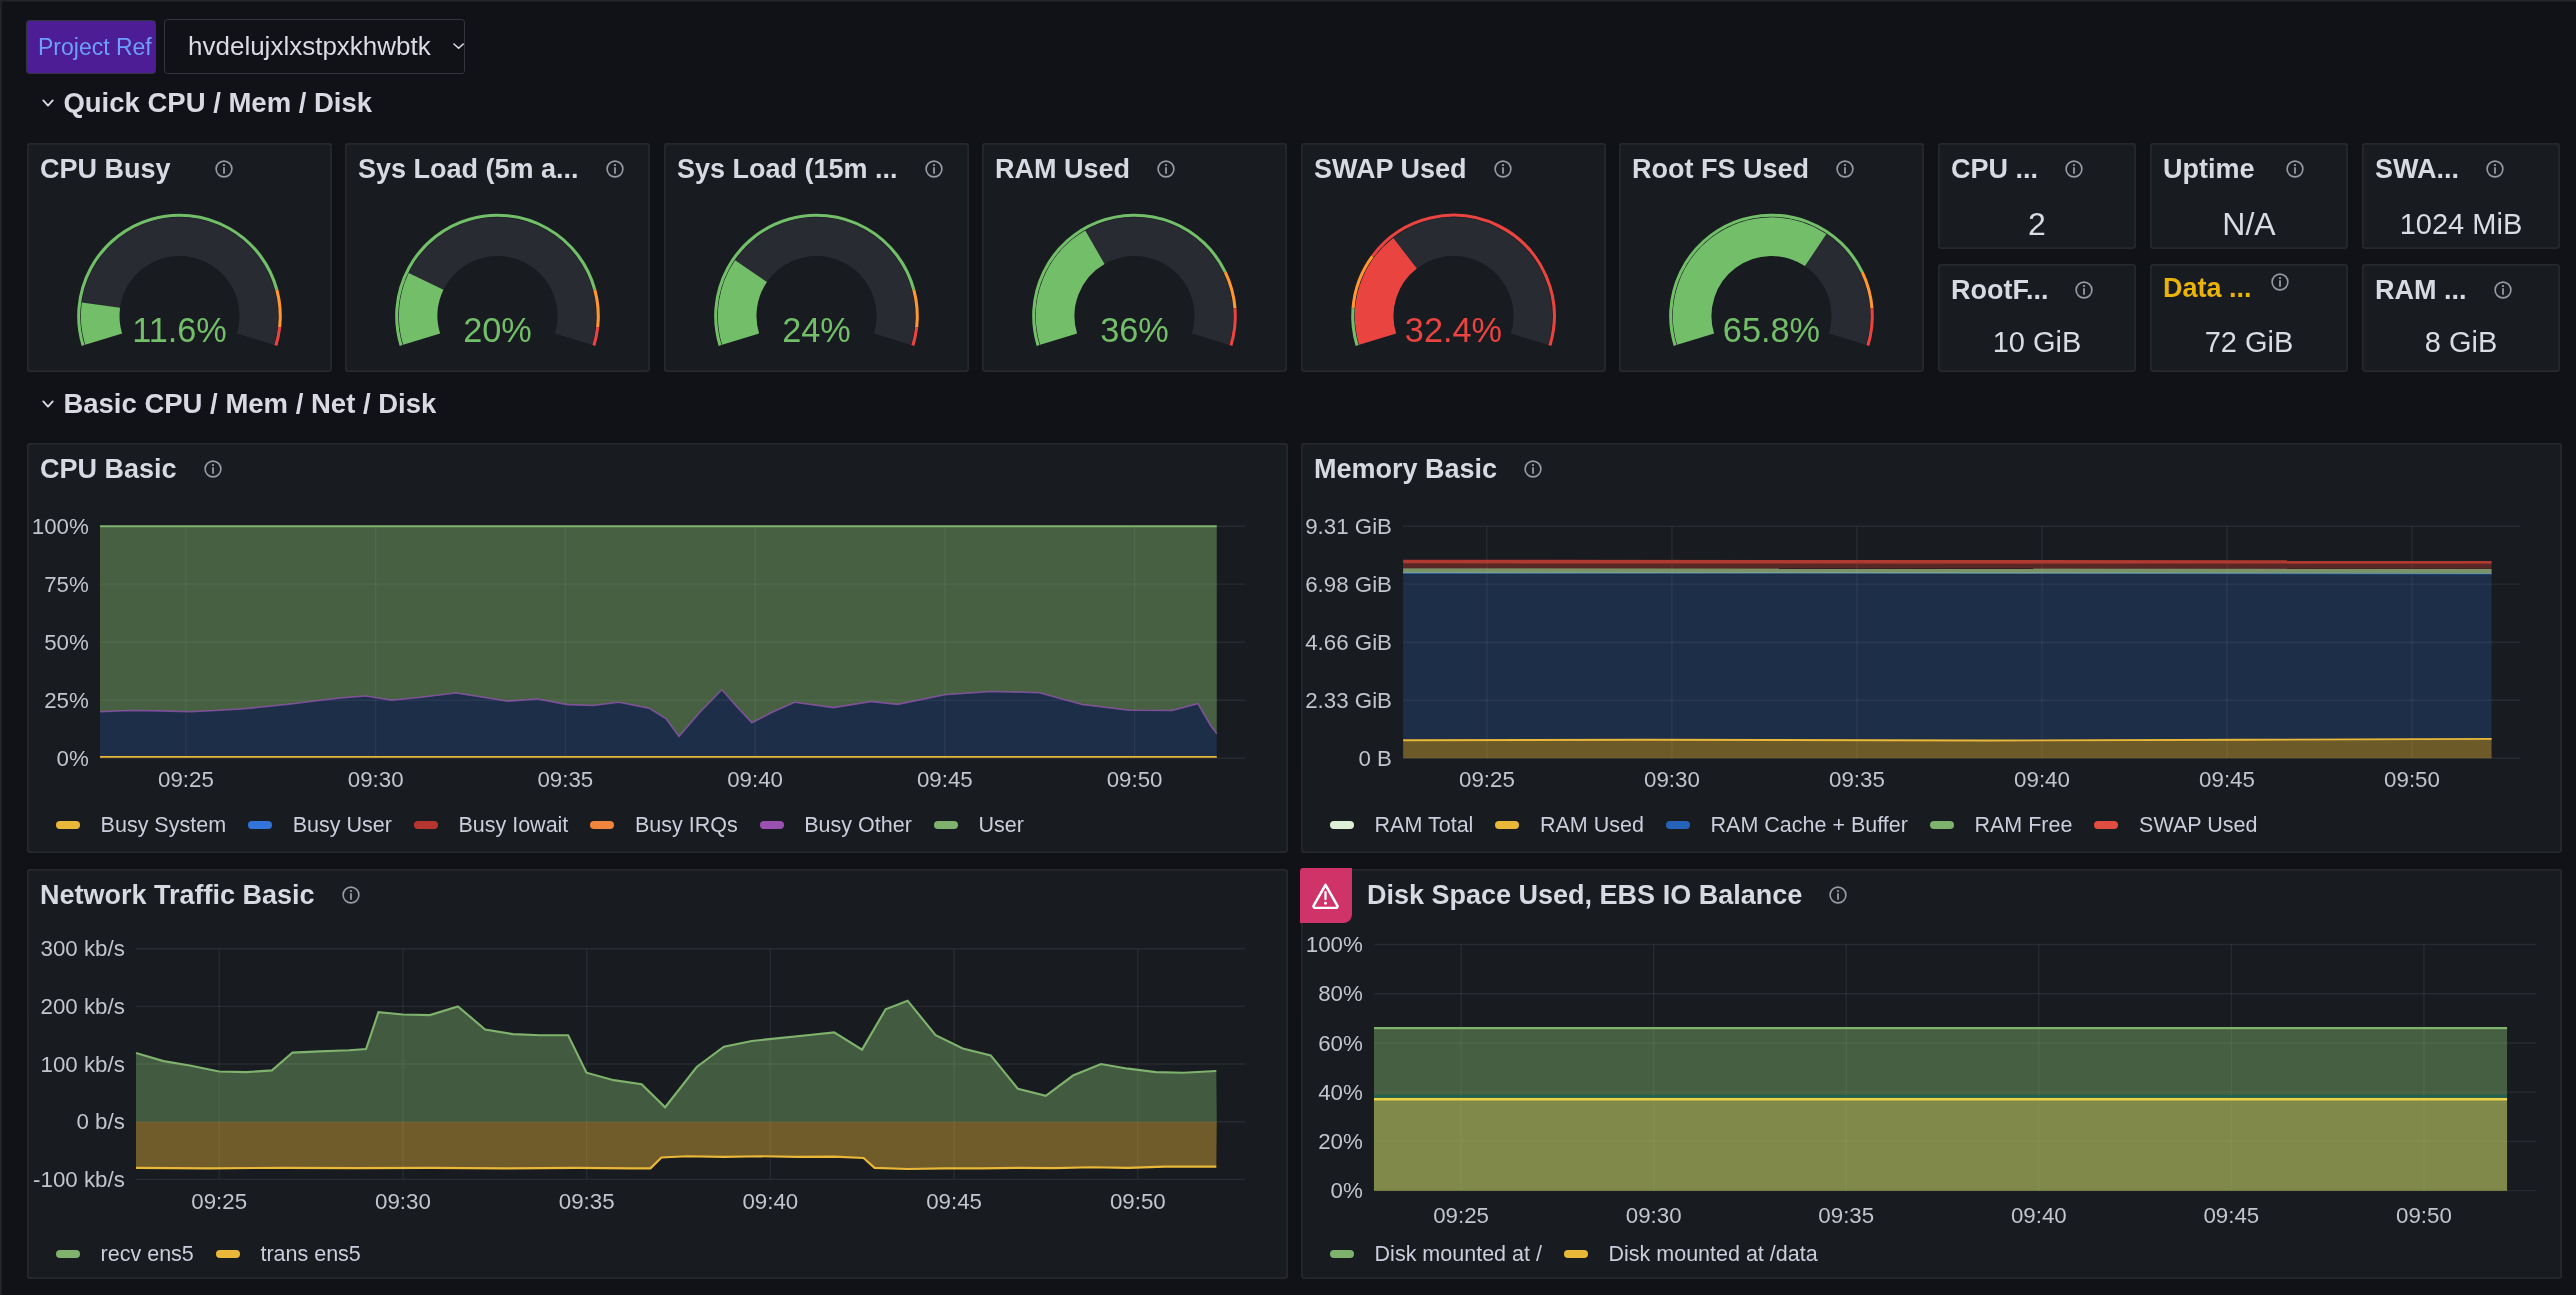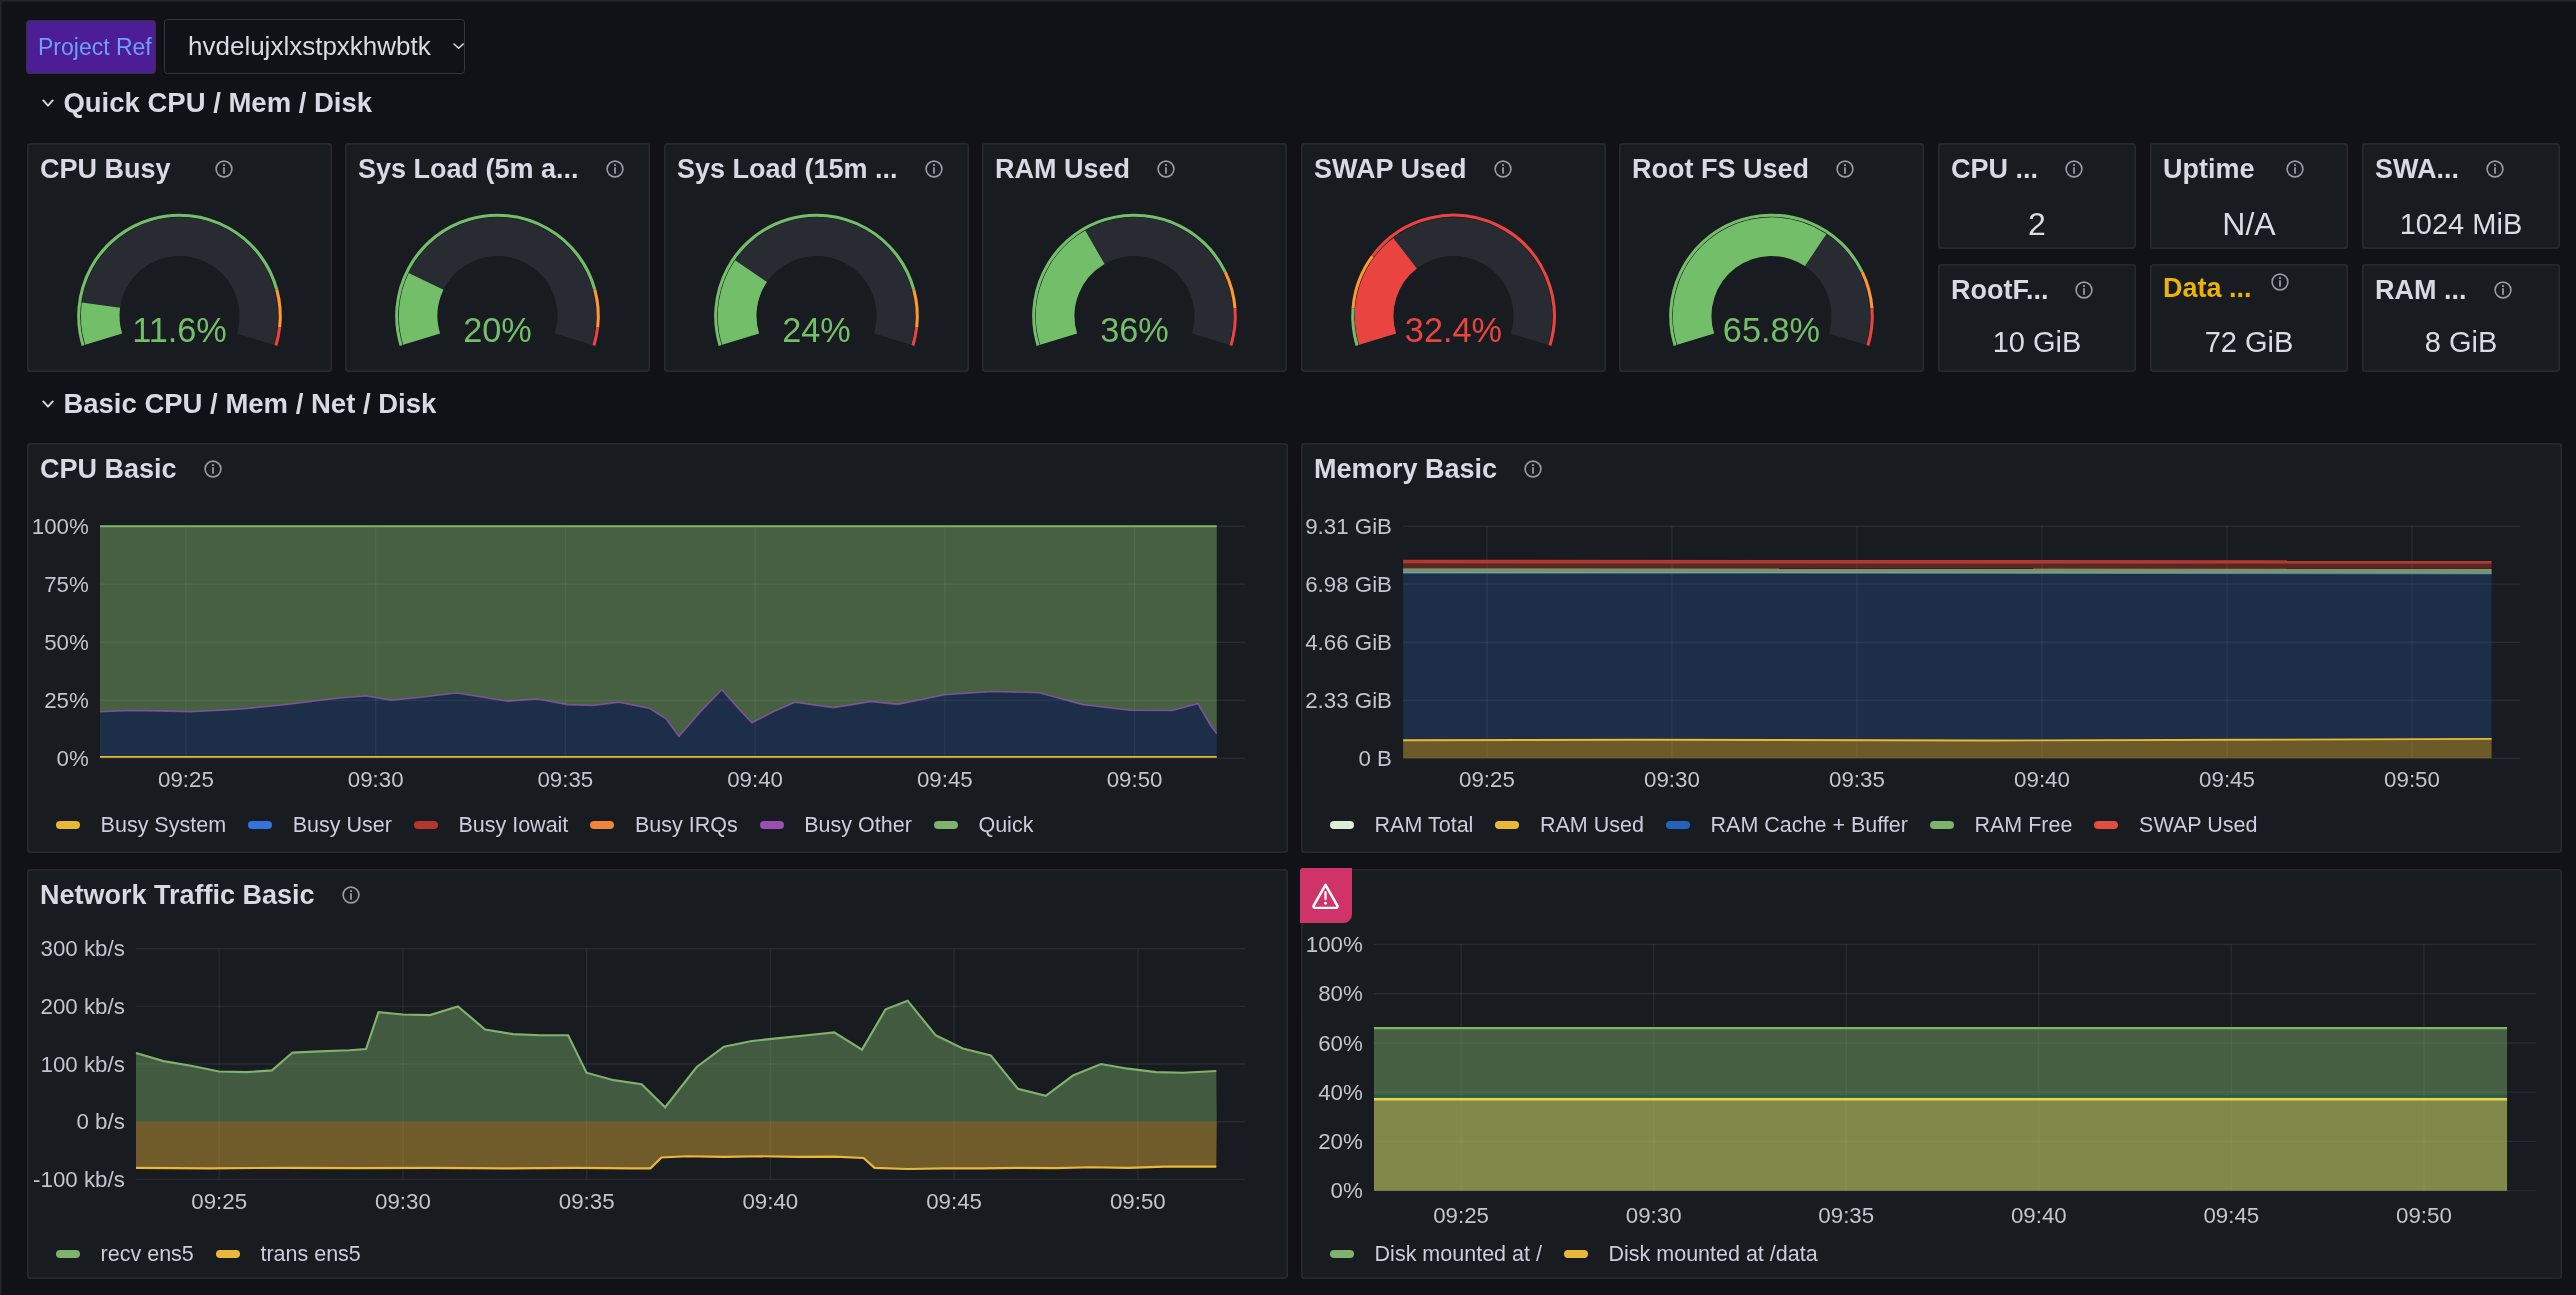--- a/index.html
+++ b/index.html
@@ -255,21 +255,21 @@
       <div class="legitem">
         <span class="pill" style="background:#EF843C"></span>
         <span>Busy IRQs</span>
       </div>
       <div class="legitem">
         <span class="pill" style="background:#9A50B0"></span>
         <span>Busy Other</span>
       </div>
       <div class="legitem">
         <span class="pill" style="background:#7EB26D"></span>
-        <span>Quick</span>
+        <span>User</span>
       </div>
     </div>
   </div>
 <div class="panel" style="left:1301px;top:443px;width:1261px;height:410px">
     <svg width="1261" height="410" viewBox="0 0 1468 478" style="position:absolute;left:0;top:0">
       <line x1="118" y1="97.0" x2="1420" y2="97.0" stroke="rgba(204,204,220,0.09)" stroke-width="1.6"></line>
       <line x1="118" y1="164.6" x2="1420" y2="164.6" stroke="rgba(204,204,220,0.09)" stroke-width="1.6"></line>
       <line x1="118" y1="232.3" x2="1420" y2="232.3" stroke="rgba(204,204,220,0.09)" stroke-width="1.6"></line>
       <line x1="118" y1="299.9" x2="1420" y2="299.9" stroke="rgba(204,204,220,0.09)" stroke-width="1.6"></line>
       <line x1="118" y1="367.5" x2="1420" y2="367.5" stroke="rgba(204,204,220,0.09)" stroke-width="1.6"></line>
@@ -409,20 +409,28 @@
       <text x="1083.6" y="413" font-size="26" fill="#c3c4cd" text-anchor="middle" font-family="Liberation Sans, sans-serif">09:45</text>
       <text x="1308.1" y="413" font-size="26" fill="#c3c4cd" text-anchor="middle" font-family="Liberation Sans, sans-serif">09:50</text>
     </svg>
     <div style="position:absolute;left:-1.3px;top:-1.3px;width:52px;height:55px;background:#cf3368;border-radius:3.4px 0 8.6px 0;display:flex;align-items:center;justify-content:center">
       <svg width="29" height="27" viewBox="0 0 24 22">
         <path d="M12 2.2 L21.8 19.3 a1.4 1.4 0 0 1 -1.2 2 H3.4 a1.4 1.4 0 0 1 -1.2 -2 Z" fill="none" stroke="#fff" stroke-width="2.1" stroke-linejoin="round"></path>
         <line x1="12" y1="8.2" x2="12" y2="14" stroke="#fff" stroke-width="1.9" stroke-linecap="round"></line>
         <circle cx="12" cy="17.4" r="1.2" fill="#fff"></circle>
       </svg>
     </div>
+    <div style="position:absolute;left:66px;top:9.4px;height:34px;display:flex;align-items:center;gap:27px;font-size:27px;font-weight:700;color:#d8d9e3;white-space:nowrap">
+      <span>Disk Space Used, EBS IO Balance</span>
+      <svg width="18" height="18" viewBox="0 0 21 21" style="flex:none">
+        <circle cx="10.5" cy="10.5" r="9.2" stroke="#989aa3" stroke-width="1.9" fill="none"></circle>
+        <line x1="10.5" y1="9.2" x2="10.5" y2="15.2" stroke="#989aa3" stroke-width="2.1" stroke-linecap="round"></line>
+        <circle cx="10.5" cy="5.9" r="1.35" fill="#989aa3"></circle>
+      </svg>
+    </div>
     <div class="legend" style="left:29px;top:372px;height:26px">
       <div class="legitem">
         <span class="pill" style="background:#7EB26D"></span>
         <span>Disk mounted at /</span>
       </div>
       <div class="legitem">
         <span class="pill" style="background:#EAB839"></span>
         <span>Disk mounted at /data</span>
       </div>
     </div>

